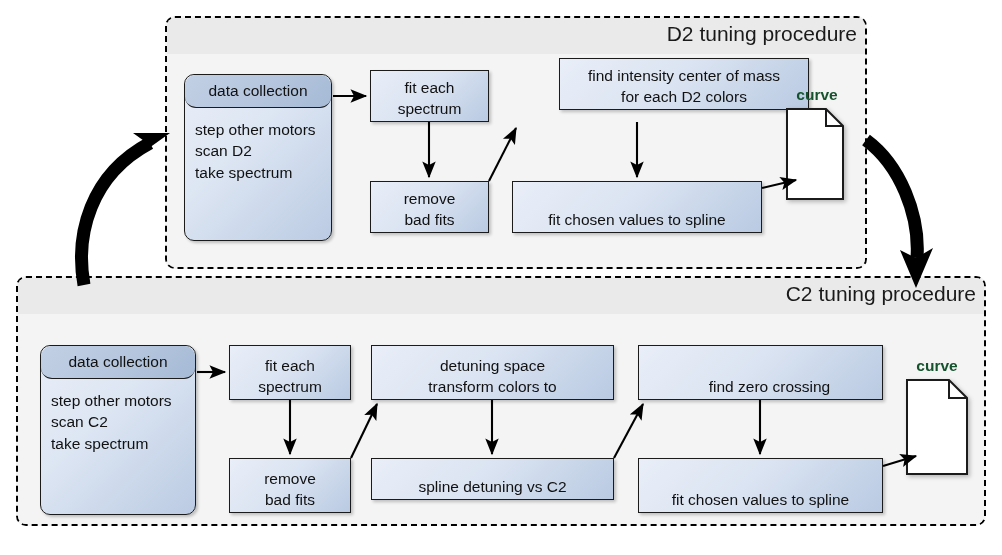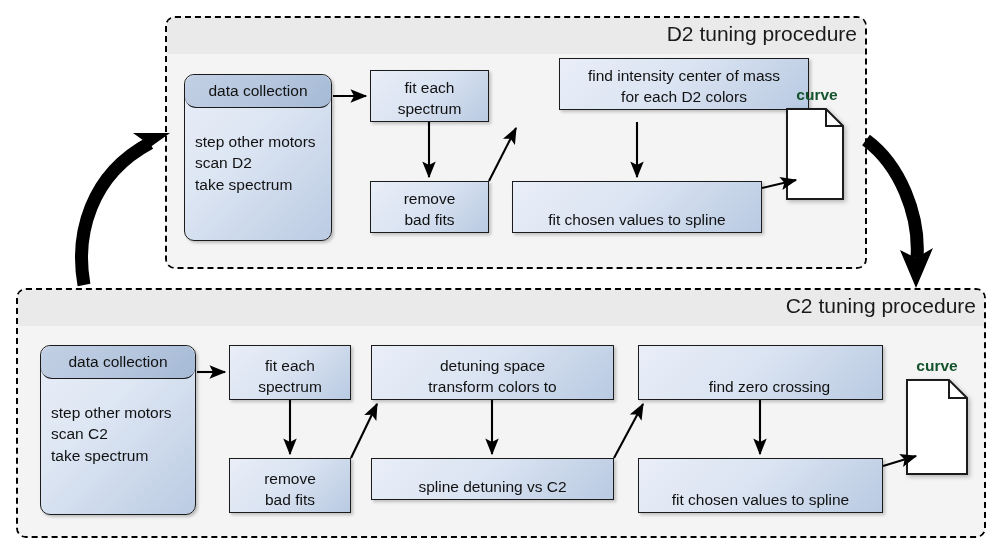--- a/index.html
+++ b/index.html
@@ -93,21 +93,21 @@
     display: flex;
     align-items: center;
     justify-content: center;
     font-size: 15.5px;
     color: #111111;
     border-radius: 11px;
   }
   .dbox-body {
     position: absolute;
     left: 0; right: 0; top: 32px; bottom: 0;
-    padding: 24px 0 0 10px;
+    padding: 12px 0 0 10px;
     font-size: 15.5px;
     line-height: 1.38;
     color: #111111;
   }
   .dbox-body .ln { display: block; white-space: nowrap; }
 
   
   .docwrap { position: absolute; }
   .doclabel {
     position: absolute;
@@ -183,21 +183,21 @@
   </div>
 
   <div class="docwrap" style="left:780px; top:86px; width:74px; height:116px;">
     <div class="doclabel">curve</div>
     <svg class="docicon" width="58" height="92" viewBox="0 0 58 92">
       <path d="M1,1 L40,1 L57,18 L57,91 L1,91 Z" fill="#ffffff" stroke="#1b1b1b" stroke-width="2" stroke-linejoin="miter"></path>
       <path d="M40,1 L40,18 L57,18" fill="none" stroke="#1b1b1b" stroke-width="2"></path>
     </svg>
   </div>
 
-  <div class="group" style="left:16px; top:288px; width:970px; height:250px;">
+  <div class="group" style="left:16px; top:276px; width:970px; height:250px;">
     <div class="group-head"></div>
     <div class="group-title">C2 tuning procedure</div>
     <div class="group-body"></div>
   </div>
 
   <div class="dbox" style="left:40px; top:345px; width:156px; height:170px;">
     <div class="dbox-head">data collection</div>
     <div class="dbox-body">
       <span class="ln">step other motors</span>
       <span class="ln">scan C2</span>

